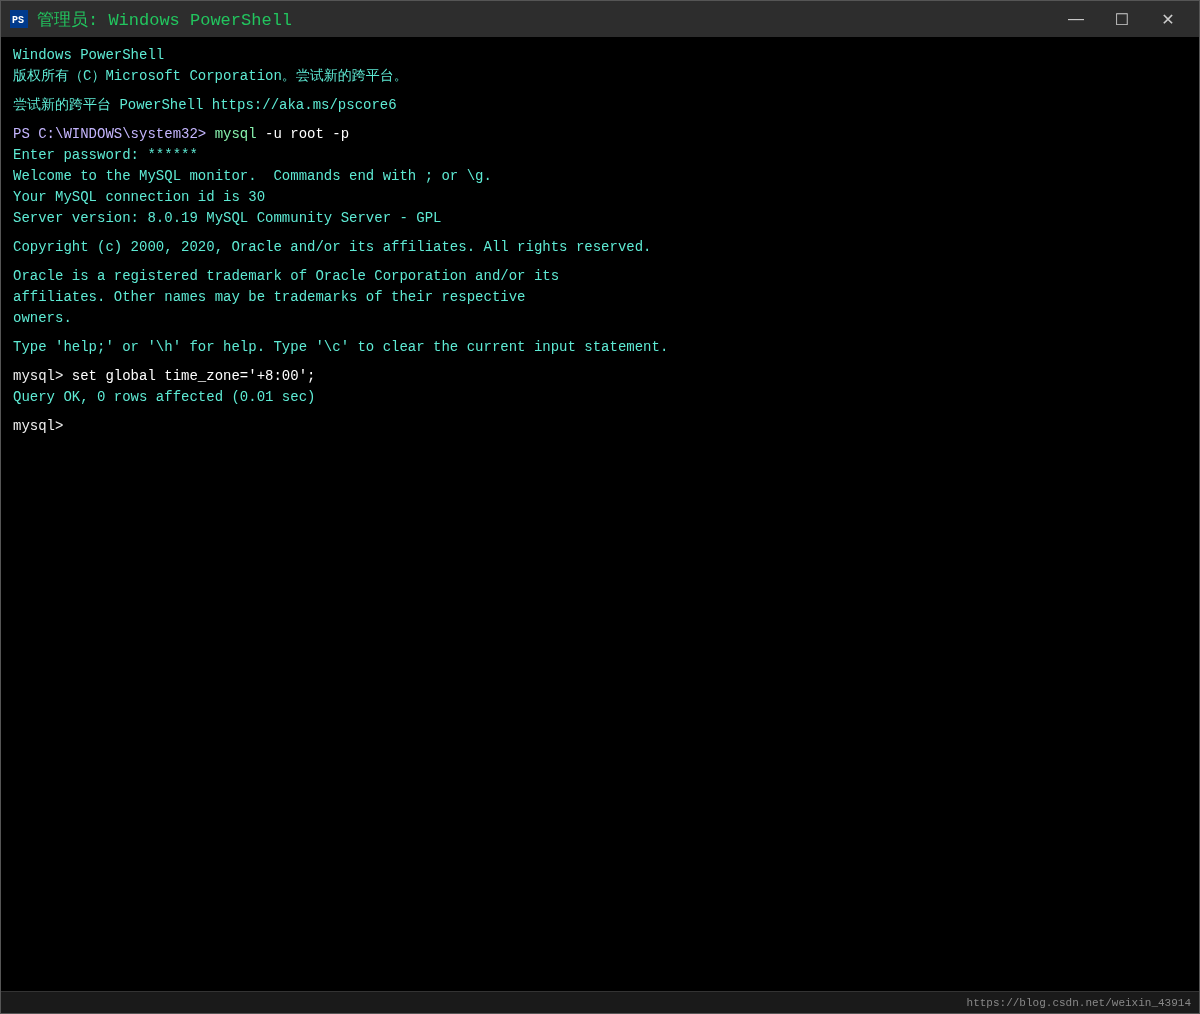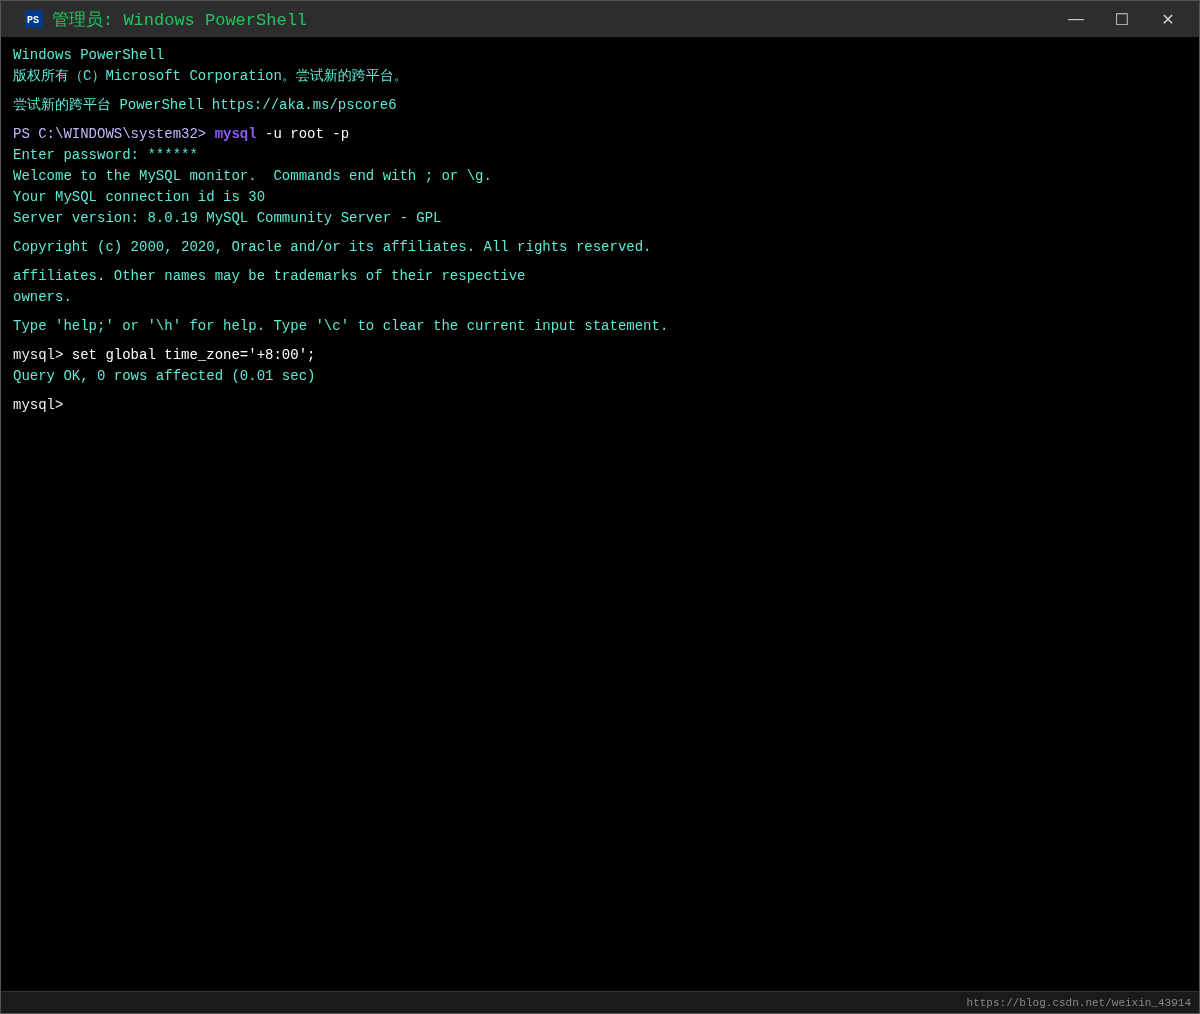--- a/index.html
+++ b/index.html
@@ -37,21 +37,20 @@
     .title-bar-icon {
       width: 20px;
       height: 20px;
       margin-right: 8px;
       display: flex;
       align-items: center;
       justify-content: center;
       color: #86efac;
       font-size: 14px;
       font-weight: bold;
-      margin-left: 15px;
     }
 
     .title-bar-text {
       color: #22c55e;
       font-family: Liberation Mono, monospace;
       font-size: 17px;
       flex: 1;
     }
 
     .title-bar-controls {
@@ -95,22 +94,21 @@
 
     .terminal-line.command {
       color: #f0f0f0;
     }
 
     .terminal-line .prompt {
       color: #c4b5fd;
     }
 
     .terminal-line .cmd-text {
-      color: #8b5cf6;
-      font-weight: bold;
+      color: #86efac;
     }
 
     .terminal-line .cmd-args {
       color: #ffffff;
     }
 
     .terminal-line .mysql-prompt {
       color: #f0f0f0;
     }
 
@@ -165,20 +163,21 @@
     <div class="terminal-line white">尝试新的跨平台 PowerShell https://aka.ms/pscore6</div>
     <div class="spacer"></div>
     <div class="terminal-line command"><span class="prompt">PS C:\WINDOWS\system32&gt; </span><span class="cmd-text">mysql</span><span class="cmd-args"> -u root -p</span></div>
     <div class="terminal-line white">Enter password: ******</div>
     <div class="terminal-line white">Welcome to the MySQL monitor.  Commands end with ; or \g.</div>
     <div class="terminal-line white">Your MySQL connection id is 30</div>
     <div class="terminal-line white">Server version: 8.0.19 MySQL Community Server - GPL</div>
     <div class="spacer"></div>
     <div class="terminal-line white">Copyright (c) 2000, 2020, Oracle and/or its affiliates. All rights reserved.</div>
     <div class="spacer"></div>
+    <div class="terminal-line white">Oracle is a registered trademark of Oracle Corporation and/or its</div>
     <div class="terminal-line white">affiliates. Other names may be trademarks of their respective</div>
     <div class="terminal-line white">owners.</div>
     <div class="spacer"></div>
     <div class="terminal-line white">Type 'help;' or '\h' for help. Type '\c' to clear the current input statement.</div>
     <div class="spacer"></div>
     <div class="terminal-line command"><span class="mysql-prompt">mysql&gt; </span><span class="mysql-cmd">set global time_zone='+8:00';</span></div>
     <div class="terminal-line white">Query OK, 0 rows affected (0.01 sec)</div>
     <div class="spacer"></div>
     <div class="terminal-line command"><span class="mysql-prompt">mysql&gt; </span></div>
   </div>

